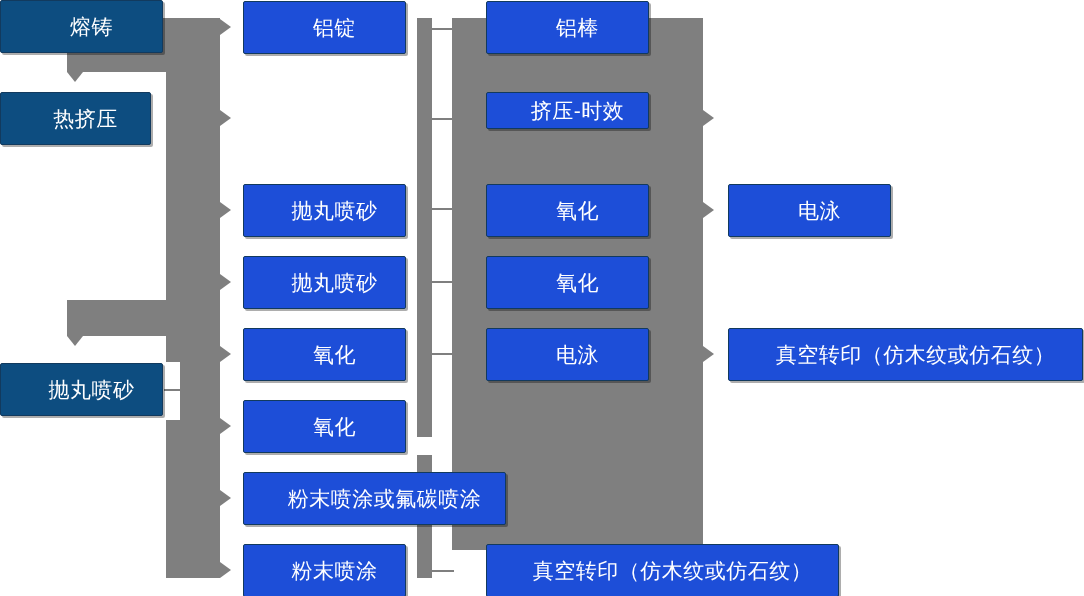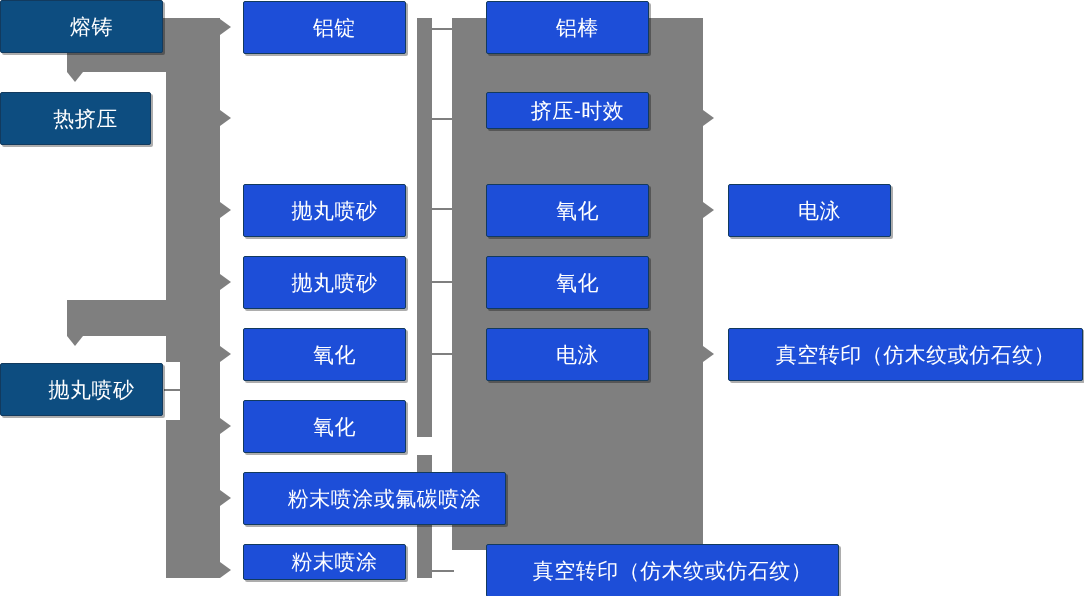--- a/index.html
+++ b/index.html
@@ -143,21 +143,21 @@
   </div>
 
   <div class="box bright" style="left:243px;top:400px;width:163px;height:53px;">
     <span class="cap">氧化</span>
   </div>
 
   <div class="box bright" style="left:243px;top:472px;width:263px;height:53px;">
     <span class="cap">粉末喷涂或氟碳喷涂</span>
   </div>
 
-  <div class="box bright" style="left:243px;top:544px;width:163px;height:36px;">
+  <div class="box bright" style="left:243px;top:544px;width:163px;height:53px;">
     <span class="cap">粉末喷涂</span>
   </div>
 
   <div class="box bright" style="left:486px;top:1px;width:163px;height:53px;">
     <span class="cap">铝棒</span>
   </div>
 
   <div class="box bright" style="left:486px;top:92px;width:163px;height:37px;">
     <span class="cap">挤压-时效</span>
   </div>

